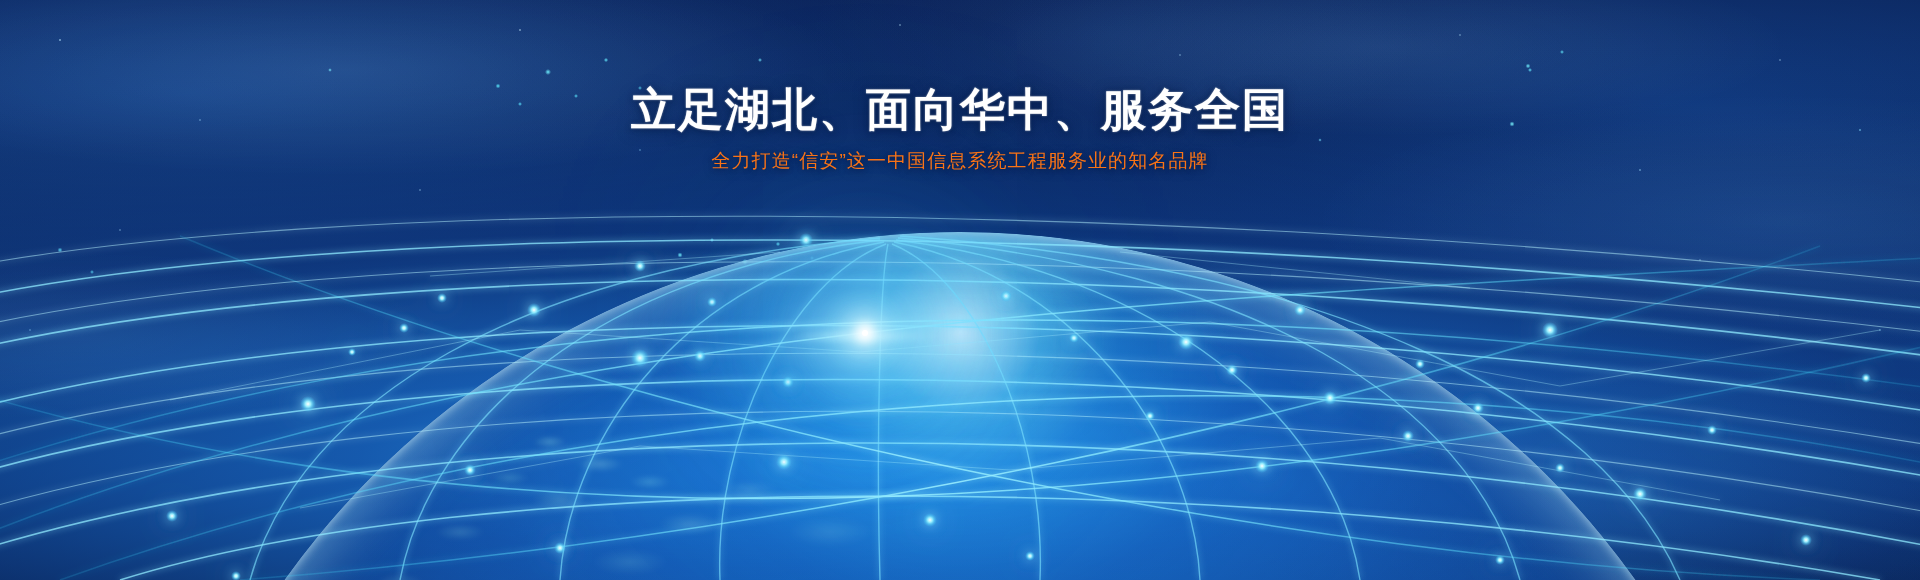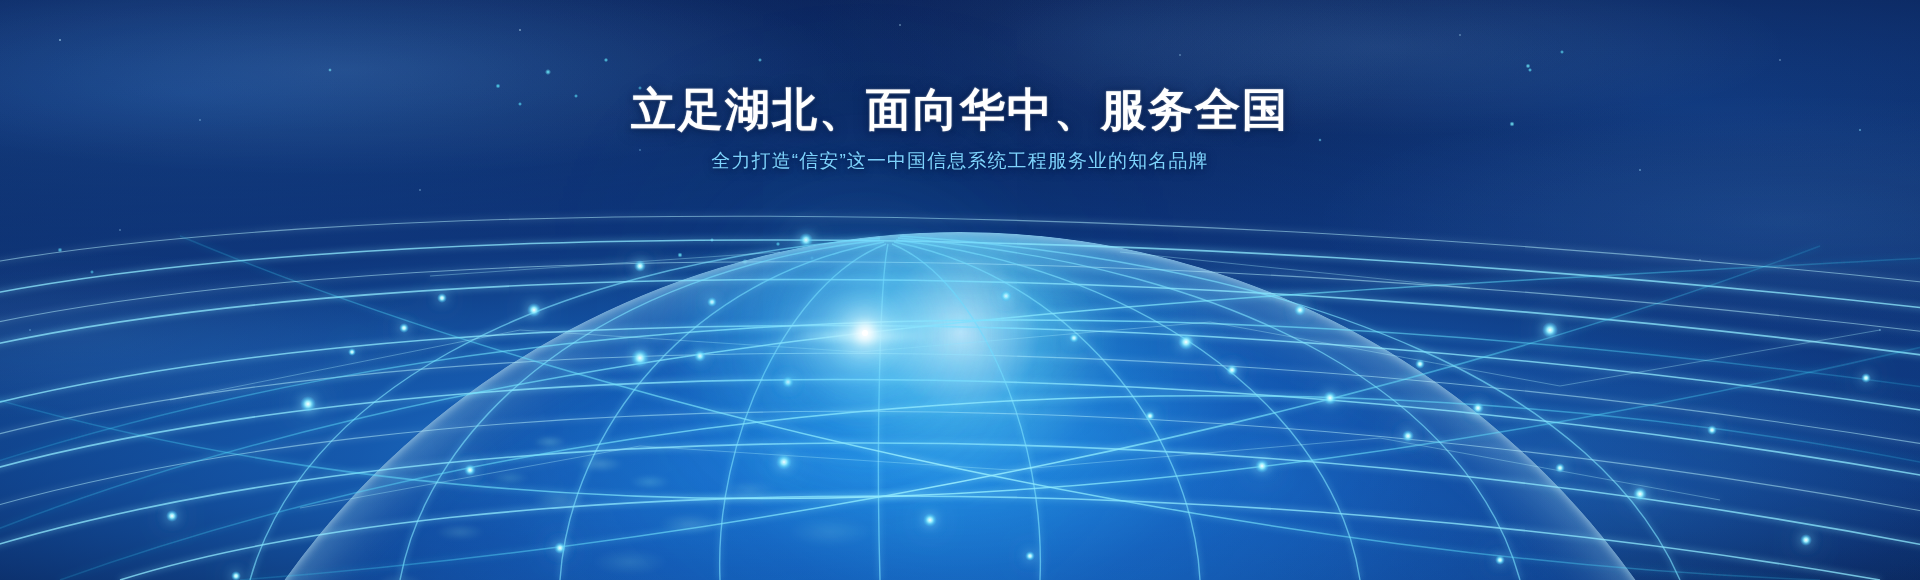--- a/index.html
+++ b/index.html
@@ -192,21 +192,21 @@
     font-weight: 700;
     letter-spacing: 2px;
     line-height: 1.08;
     text-shadow:
       0 0 2px rgba(255,255,255,0.55),
       0 1px 5px rgba(6,30,78,0.75),
       0 2px 14px rgba(5,24,66,0.65);
   }
   .subline {
     margin: 14px 0 0 0;
-    color: #7dd3fc;
+    color: #f97316;
     font-size: 19px;
     font-weight: 400;
     letter-spacing: 1.1px;
     line-height: 1.3;
     text-shadow:
       0 1px 4px rgba(6,30,78,0.8),
       0 2px 10px rgba(5,24,66,0.55);
   }
 </style>
 </head>

